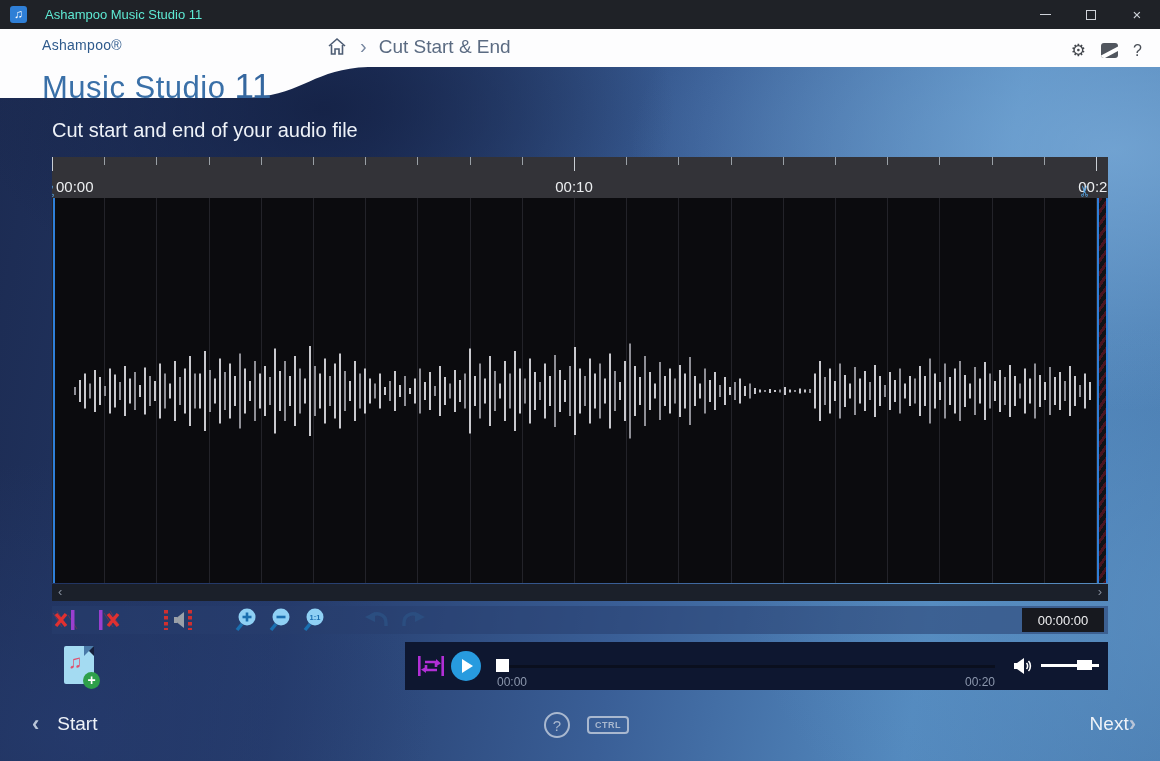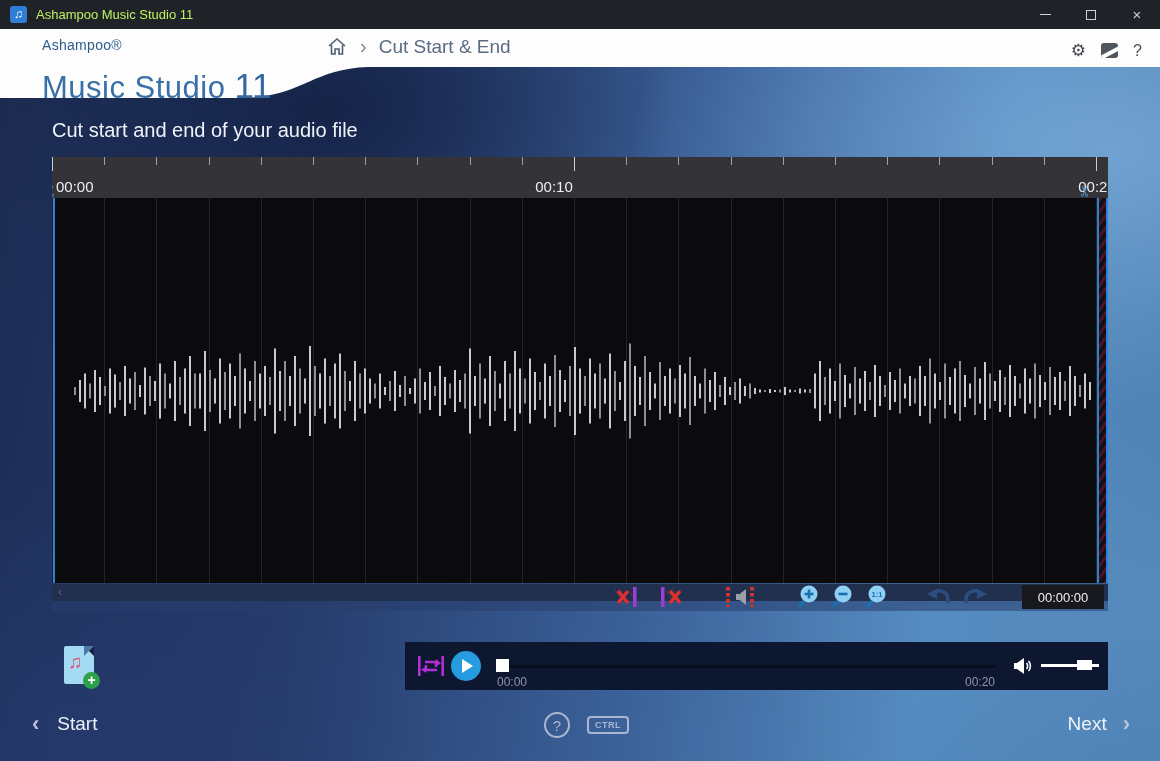--- a/index.html
+++ b/index.html
@@ -4,21 +4,21 @@
 <style>
   * { margin:0; padding:0; box-sizing:border-box; }
   html,body { width:1160px; height:761px; overflow:hidden; font-family:"Liberation Sans", sans-serif; }
   .app { position:relative; width:1160px; height:761px; background:#16203c; }
 
   
   .titlebar { position:absolute; top:0; left:0; right:0; height:29px; background:#1f2227;
               display:flex; align-items:center; }
   .appicon { width:17px; height:17px; margin-left:10px; border-radius:3px; background:#2f7fd6;
              color:#fff; font-size:12px; line-height:17px; text-align:center; }
-  .titletext { color:#bef264; font-size:13px; margin-left:9px; flex:1; }
+  .titletext { color:#5eead4; font-size:13px; margin-left:18px; flex:1; }
   .winbtns { display:flex; height:100%; }
   .winbtn { width:46px; height:100%; display:flex; align-items:center; justify-content:center;
             color:#cfd3d9; font-size:15px; }
   .glyph-min { width:11px; height:1px; background:#cfd3d9; display:inline-block; }
   .glyph-max { width:10px; height:10px; border:1px solid #cfd3d9; display:inline-block; }
 
   
   .header { position:absolute; top:29px; left:0; right:0; height:38px; background:#fdfdfe;
             display:flex; align-items:center; z-index:5; }
   .logotab { position:absolute; top:67px; left:0; width:368px; height:31px; z-index:5; pointer-events:none; }
@@ -49,21 +49,21 @@
 
   
   .ruler { position:absolute; left:52px; top:90px; width:1056px; height:41px; background:#333338;
            overflow:hidden; }
   .ruler::before { content:""; position:absolute; top:0; left:0; right:0; height:8px;
     background:repeating-linear-gradient(to right, #9aa0a6 0 1px, transparent 1px 52.2px); }
   .ruler::after { content:""; position:absolute; top:0; left:0; right:0; height:14px;
     background:repeating-linear-gradient(to right, #c9ced4 0 1px, transparent 1px 522px); }
   .rlabel { position:absolute; bottom:3px; color:#eceef0; font-size:15px; }
   .rlabel.l0 { left:4px; }
-  .rlabel.l1 { left:502px; transform:translateX(-50%); }
+  .rlabel.l1 { left:522px; transform:translateX(-50%); }
   .rlabel.l2 { left:1045px; transform:translateX(-50%); }
   .scissor { position:absolute; bottom:-2px; font-size:15px; color:#58a8e8; transform:rotate(-90deg); z-index:3;}
   .scissor.s0 { left:-7px; }
   .scissor.s1 { left:1027px; }
 
   
   .wave { position:absolute; left:52px; top:131px; width:1056px; height:385px; background:#0b0b0e;
           overflow:hidden; }
   .wave .grid { position:absolute; inset:0;
     background:repeating-linear-gradient(to right, #232329 0 1px, transparent 1px 52.2px); }
@@ -75,22 +75,22 @@
   .marker.edge { left:1054px; }
   .wavesvg { position:absolute; inset:0; }
 
   
   .scrollstrip { position:absolute; left:52px; top:517px; width:1056px; height:17px; background:#1b202a;
                  color:#828b99; font-size:13px; }
   .scrollstrip .sleft { position:absolute; left:6px; top:0; line-height:16px; }
   .scrollstrip .sright { position:absolute; right:6px; top:0; line-height:16px; }
 
   
-  .toolrow { position:absolute; left:52px; top:516px; width:1056px; height:28px;
-             background:rgba(40,62,110,.55); display:flex; align-items:center; justify-content:flex-end; gap:10px; }
+  .toolrow { position:absolute; left:52px; top:539px; width:1056px; height:28px;
+             background:rgba(40,62,110,.55); display:flex; align-items:center; justify-content:flex-start; gap:10px; }
   .tgroup { display:flex; align-items:center; gap:10px; margin-right:120px; }
   .tbtn { display:flex; align-items:center; justify-content:center; height:24px; }
   .sep { width:18px; }
   .timebox { position:absolute; right:4px; top:2px; width:82px; height:24px; background:#17191f;
              color:#f0f0f2; font-size:13px; display:flex; align-items:center; justify-content:center; }
 
   
   .player { position:absolute; left:405px; top:575px; width:703px; height:48px; background:#0e1730; }
   .loopbtn { position:absolute; left:12px; top:13px; }
   .playbtn { position:absolute; left:46px; top:9px; width:30px; height:30px; border-radius:50%;
@@ -112,21 +112,21 @@
   .addmusic .fold { position:absolute; right:0; top:0; width:0; height:0;
               border-left:10px solid transparent; border-top:10px solid #16203c; }
   .addmusic .fold::after { content:""; position:absolute; left:-10px; top:-10px; width:0; height:0;
               border-left:10px solid #4a7aa8; border-bottom:10px solid transparent; }
   .addmusic .note { position:absolute; left:4px; top:5px; color:#e0506e; font-size:19px; }
   .addplus { position:absolute; right:-6px; bottom:-5px; width:17px; height:17px; border-radius:50%;
              background:#2ea04a; color:#fff; font-size:14px; line-height:16px; text-align:center; font-weight:bold; }
 
   
   .backbtn { position:absolute; left:32px; top:646px; display:flex; align-items:center; gap:18px; }
-  .nextbtn { position:absolute; right:30px; top:646px; display:flex; align-items:center; gap:16px; }
+  .nextbtn { position:absolute; right:24px; top:646px; display:flex; align-items:center; }
   .navtext { color:#eef2f8; font-size:19px; }
   .navchev { color:#b9c5d8; font-size:22px; font-weight:bold; line-height:1; }
   .helpcircle { position:absolute; left:544px; top:645px; width:26px; height:26px; border-radius:50%;
                 border:2px solid #a9b8cf; color:#a9b8cf; font-size:15px; display:flex; align-items:center;
                 justify-content:center; }
   .ctrlkey { position:absolute; left:587px; top:649px; padding:2px 6px; border:2px solid #a9b8cf;
              border-radius:4px; color:#a9b8cf; font-size:9px; font-weight:bold; letter-spacing:.5px; }
 </style>
 </head>
 <body>

